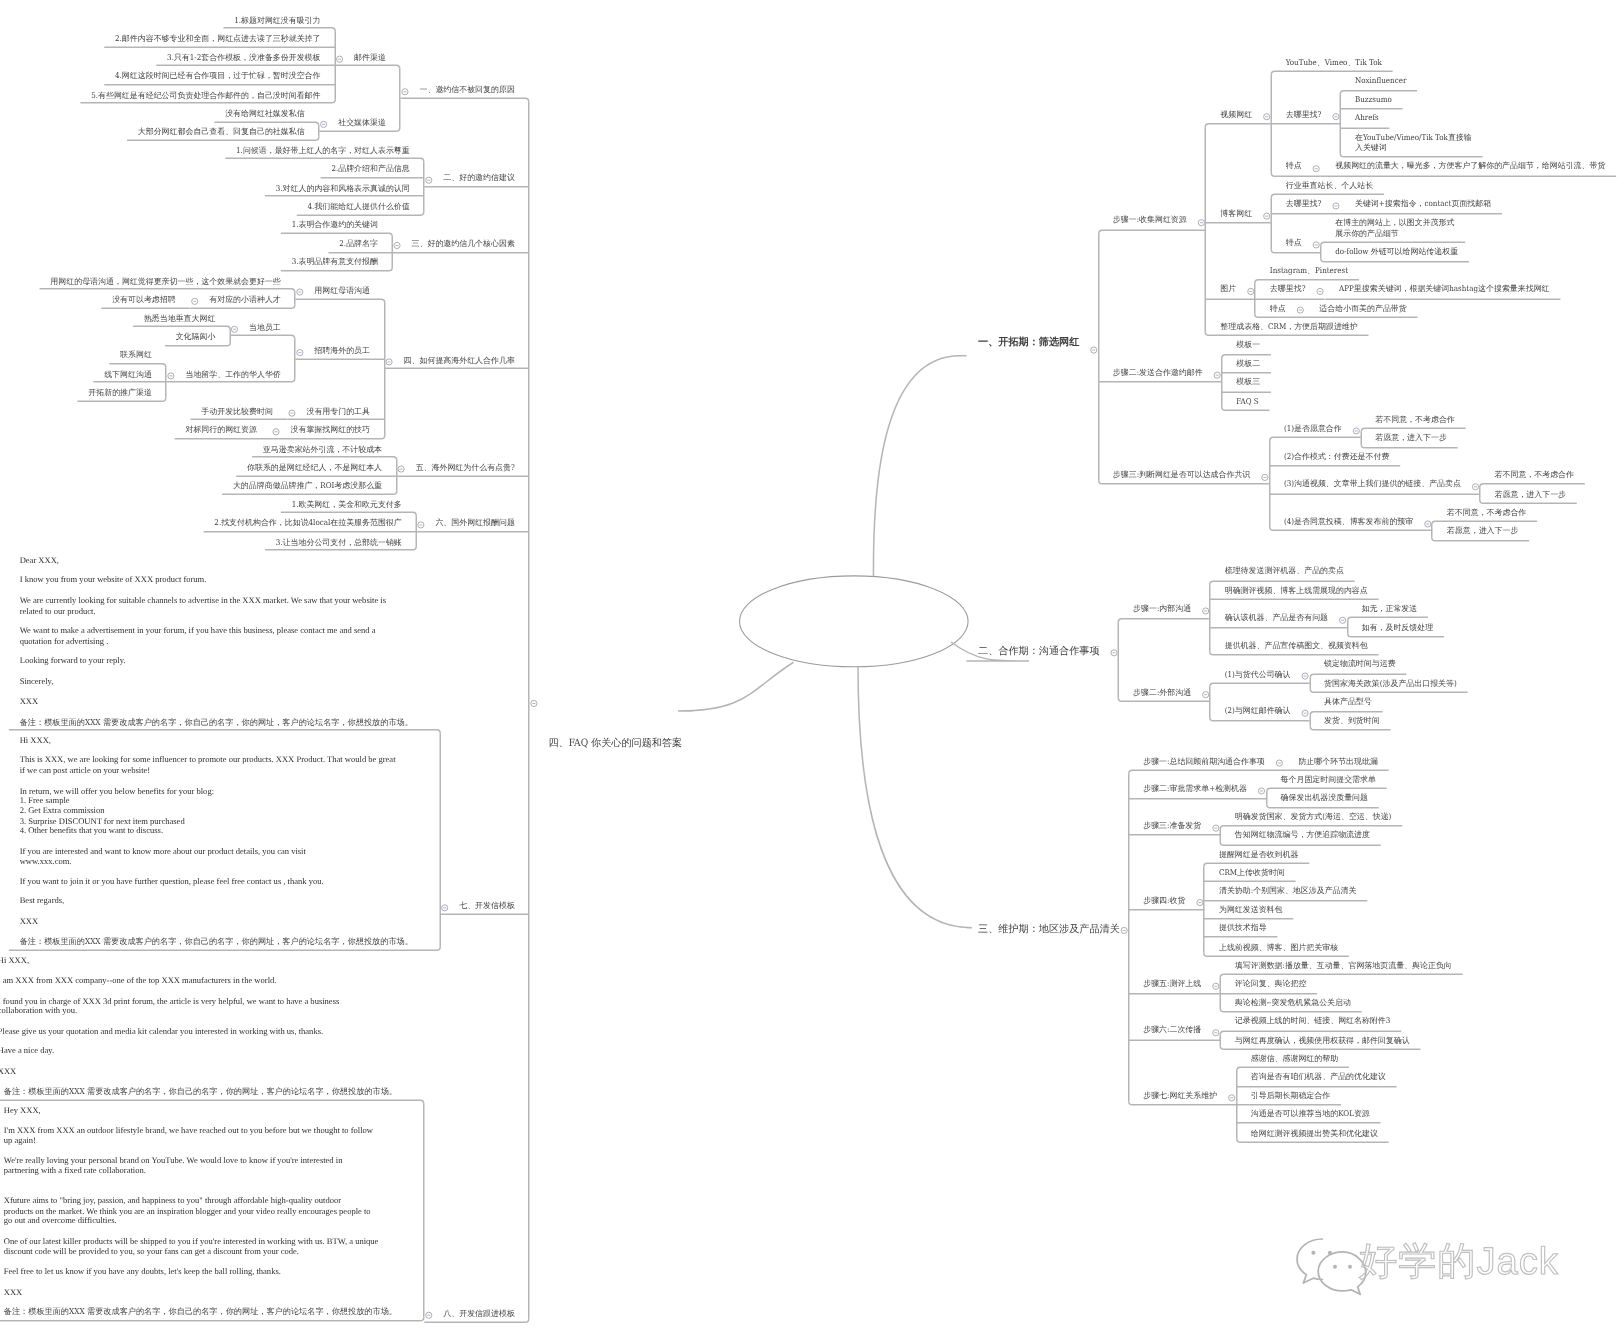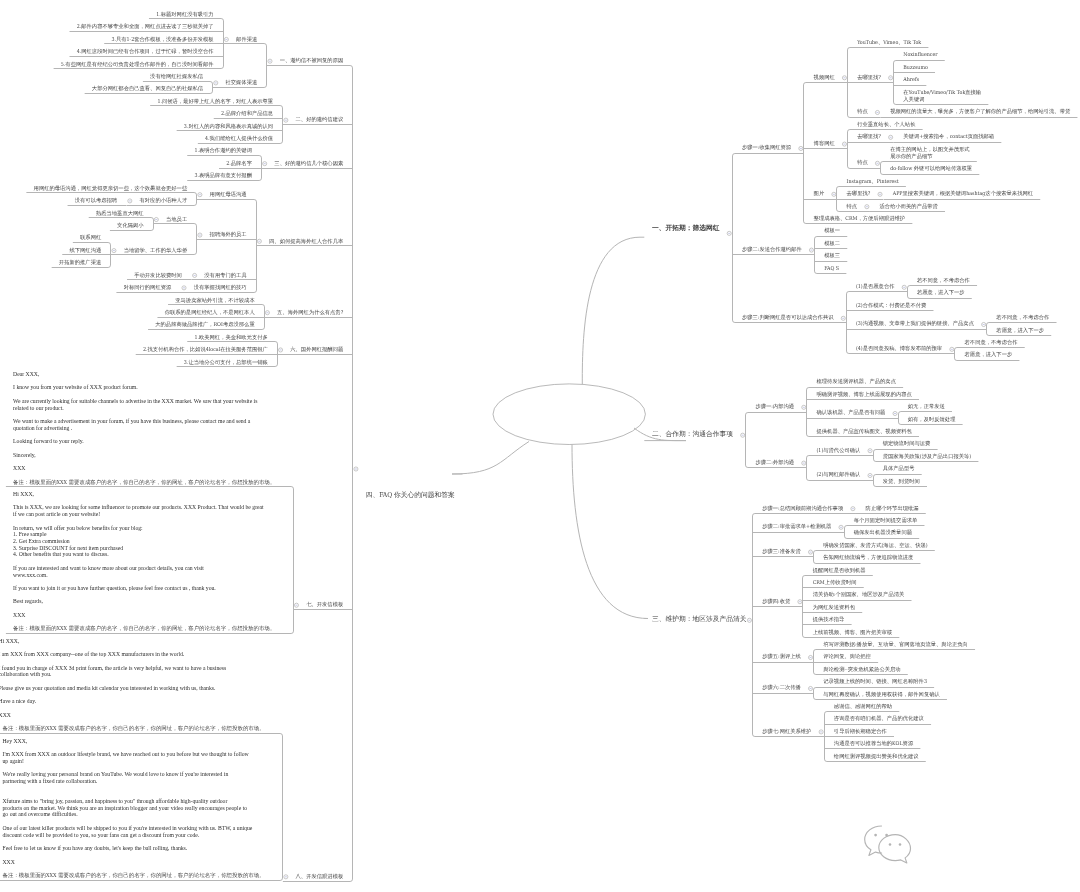--- a/index.html
+++ b/index.html
@@ -405,20 +405,21 @@
         <path d="M21.5 6.0C12.2 6.0 4.7 12.0 4.7 19.4c0 4.2 2.4 7.9 6.2 10.4l-2.0 5.6 6.6-3.3c1.9.6 4.0.9 6.1.9"></path>
         <path d="M35.3 14.6C26.2 14.6 18.8 20.4 18.8 27.6c0 7.2 7.4 13.0 16.5 13.0 1.9 0 3.8-.3 5.5-.7l6.0 3.0-1.7-5.0c3.4-2.4 5.4-5.8 5.4-9.4 0-7.2-7.2-13.9-15.2-13.9z"></path>
       </g>
       <g fill="#b4b4b4">
         <circle cx="15.6" cy="15.1" r="1.35"></circle>
           <circle cx="26.6" cy="15.1" r="1.35"></circle>
         <circle cx="30.0" cy="24.5" r="1.3"></circle>
           <circle cx="40.0" cy="24.5" r="1.3"></circle>
       </g>
     </svg>
+    <span id="wmtext">好学的Jack</span>
   </div>
 <div class="nd nd1" style="left: 365.63px; top: 465.24px; line-height: 6.72px; margin-top: 27px;">四、FAQ 你关心的问题和答案</div>
     <div class="nd" style="left: 279.67px; top: 57.43px; line-height: 6.72px;">一、邀约信不被回复的原因</div>
     <div class="nd" style="left: 236.08px; top: 35.69px; line-height: 6.72px;">邮件渠道</div>
     <div class="nd" style="left: 156.16px; top: 10.85px; line-height: 6.72px;">1.标题对网红没有吸引力</div>
     <div class="nd" style="left: 76.71px; top: 23.27px; line-height: 6.72px;">2.邮件内容不够专业和全面，网红点进去读了三秒就关掉了</div>
     <div class="nd" style="left: 111.41px; top: 35.69px; line-height: 6.72px;">3.只有1-2套合作模板，没准备多份开发模板</div>
     <div class="nd" style="left: 76.71px; top: 48.11px; line-height: 6.72px;">4.网红这段时间已经有合作项目，过于忙碌，暂时没空合作</div>
     <div class="nd" style="left: 60.82px; top: 60.53px; line-height: 6.72px;">5.有些网红是有经纪公司负责处理合作邮件的，自己没时间看邮件</div>
     <div class="nd" style="left: 225.48px; top: 79.16px; line-height: 6.72px;">社交媒体渠道</div>

